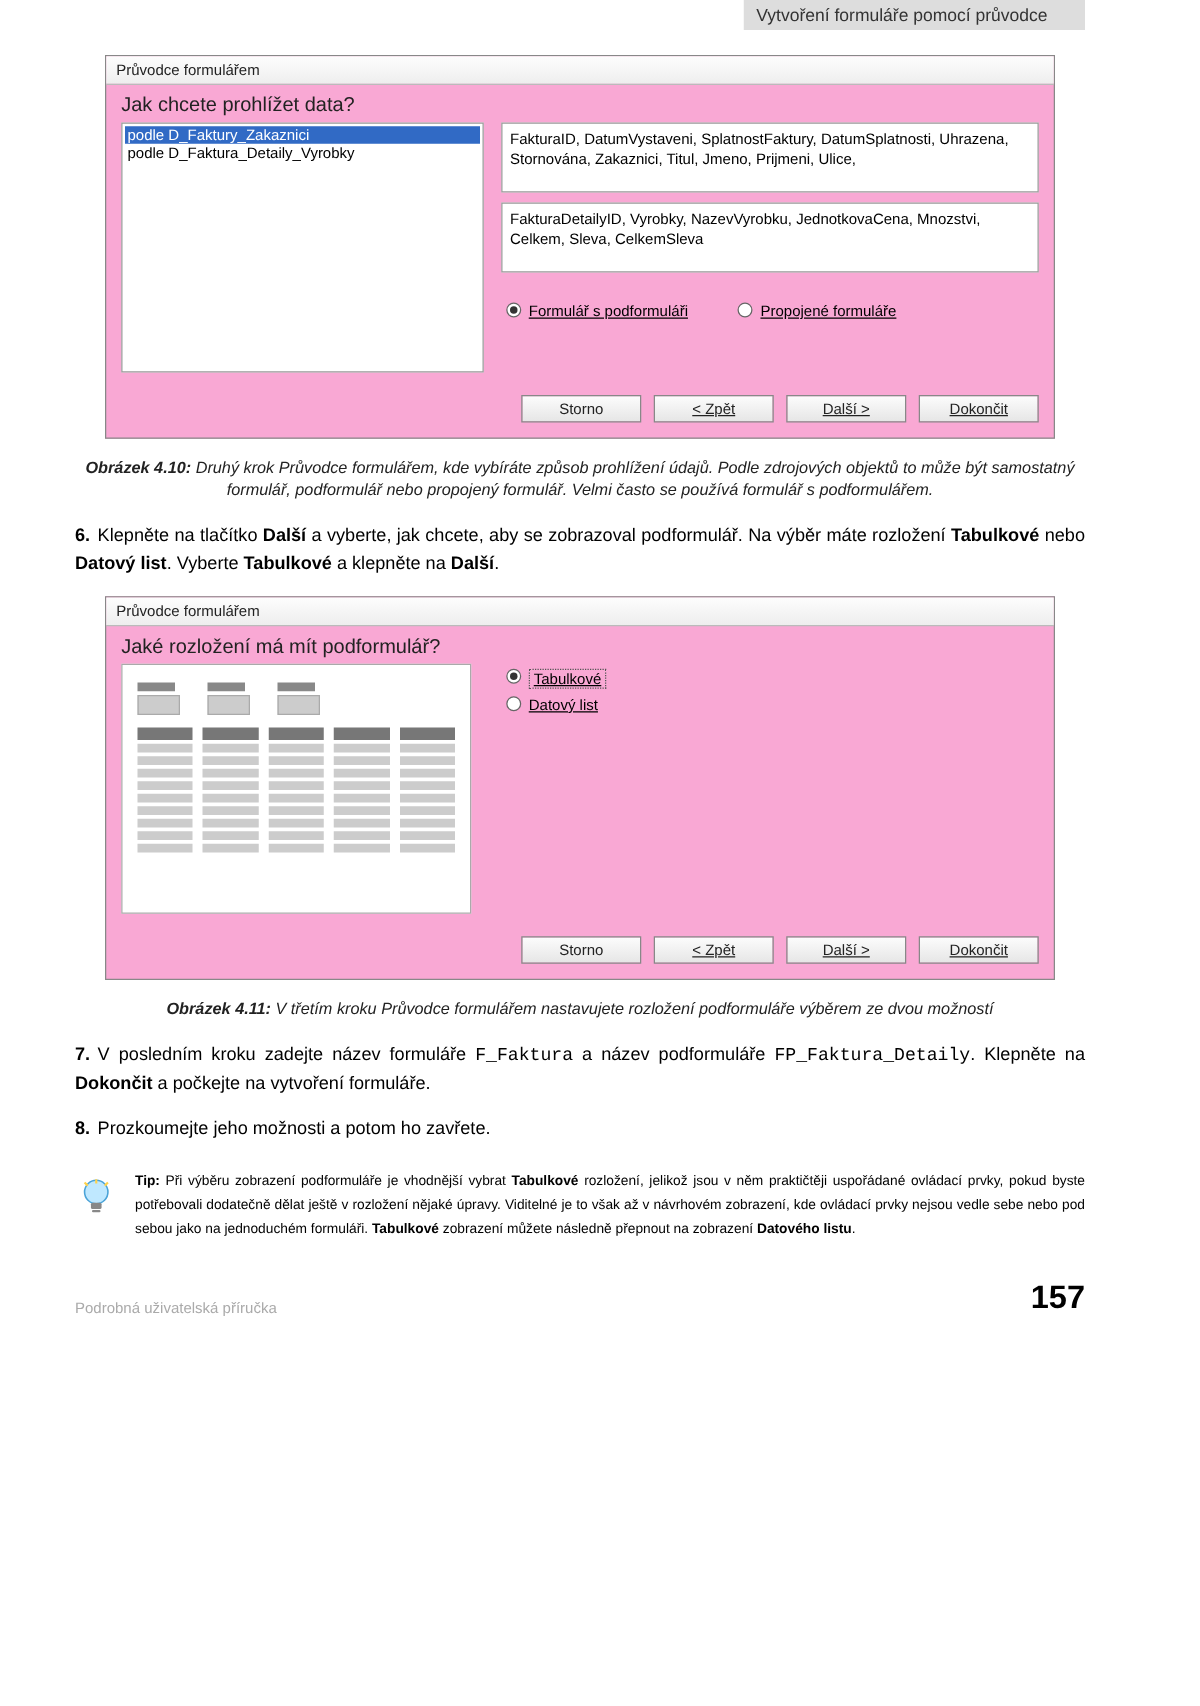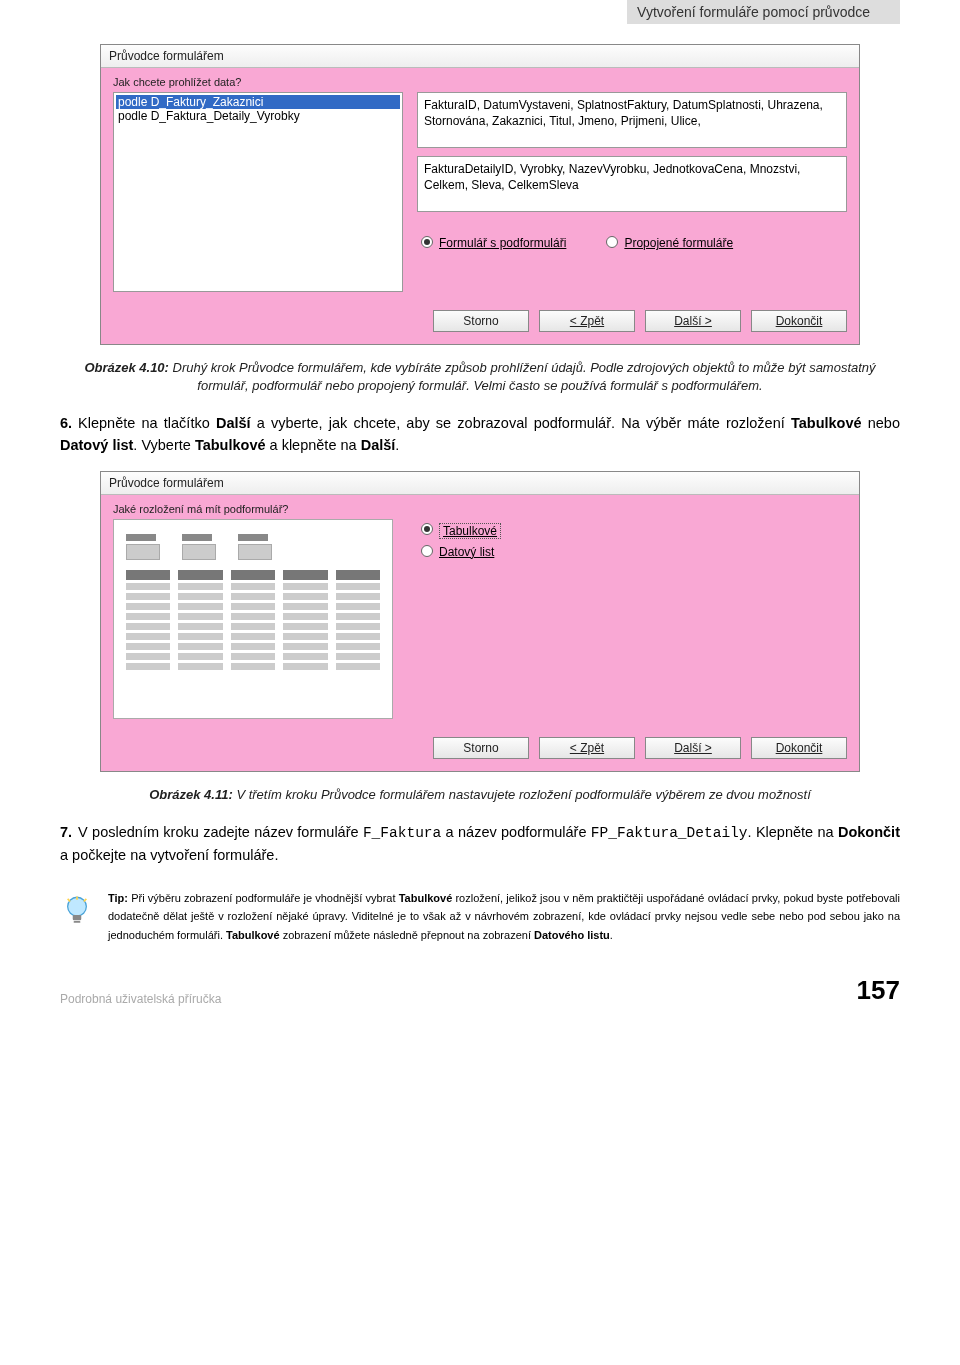--- a/index.html
+++ b/index.html
@@ -5,21 +5,21 @@
   * { box-sizing: border-box; margin: 0; padding: 0; }
   body {
     font-family: Arial, "Helvetica Neue", sans-serif;
     background: #fff;
     width: 960px;
     margin: 0 auto;
     color: #000;
     font-size: 14px;
   }
   .page {
-    padding: 0 60px 20px 60px;
+    padding: 0 92px 20px 60px;
   }
   .header-bar {
     display: flex;
     justify-content: flex-end;
     margin-bottom: 20px;
   }
   .header-title {
     background: #ddd;
     padding: 4px 30px 4px 10px;
     font-size: 14px;
@@ -36,21 +36,21 @@
     background: linear-gradient(#fdfdfd,#eee);
     border-bottom: 1px solid #bbb;
     padding: 4px 8px;
     font-size: 12px;
     color: #222;
   }
   .dialog-inner {
     padding: 8px 12px 12px 12px;
   }
   .dialog-question {
-    font-size: 11px;
+    font-size: 16px;
     color: #222;
     margin-bottom: 4px;
   }
   .dialog-panels {
     display: flex;
     gap: 14px;
   }
   .listbox {
     border: 1px solid #999;
     background: #fff;
@@ -344,20 +344,23 @@
     </div>
   </div>
 
   <div class="caption">
     <b>Obrázek 4.11:</b><span> V třetím kroku Průvodce formulářem nastavujete rozložení podformuláře výběrem ze dvou možností</span>
   </div>
 
   <p class="body-para">
     <span class="num">7.</span><span>V posledním kroku zadejte název formuláře </span><span class="mono">F_Faktura</span><span> a název podformuláře </span><span class="mono">FP_Faktura_Detaily</span><span>. Klepněte na </span><b>Dokončit</b><span> a počkejte na vytvoření formuláře.</span>
   </p>
+  <p class="body-para">
+    <span class="num">8.</span><span>Prozkoumejte jeho možnosti a potom ho zavřete.</span>
+  </p>
 
   <div class="tip-box">
     <svg class="bulb-icon" viewBox="0 0 40 40">
       <circle cx="20" cy="16" r="11" fill="#bfe8ff" stroke="#4aa3d8" stroke-width="1.5"></circle>
       <rect x="15" y="26" width="10" height="6" rx="1.5" fill="#888"></rect>
       <rect x="16" y="33" width="8" height="2" rx="1" fill="#888"></rect>
       <path d="M20 8 L20 4 M28 10 L31 7 M12 10 L9 7" stroke="#ffd24a" stroke-width="2"></path>
     </svg>
     <div>
       <b>Tip:</b><span> Při výběru zobrazení podformuláře je vhodnější vybrat </span><b>Tabulkové</b><span> rozložení, jelikož jsou v něm praktičtěji uspořádané ovládací prvky, pokud byste potřebovali dodatečně dělat ještě v rozložení nějaké úpravy. Viditelné je to však až v návrhovém zobrazení, kde ovládací prvky nejsou vedle sebe nebo pod sebou jako na jednoduchém formuláři. </span><b>Tabulkové</b><span> zobrazení můžete následně přepnout na zobrazení </span><b>Datového listu</b><span>.</span>

